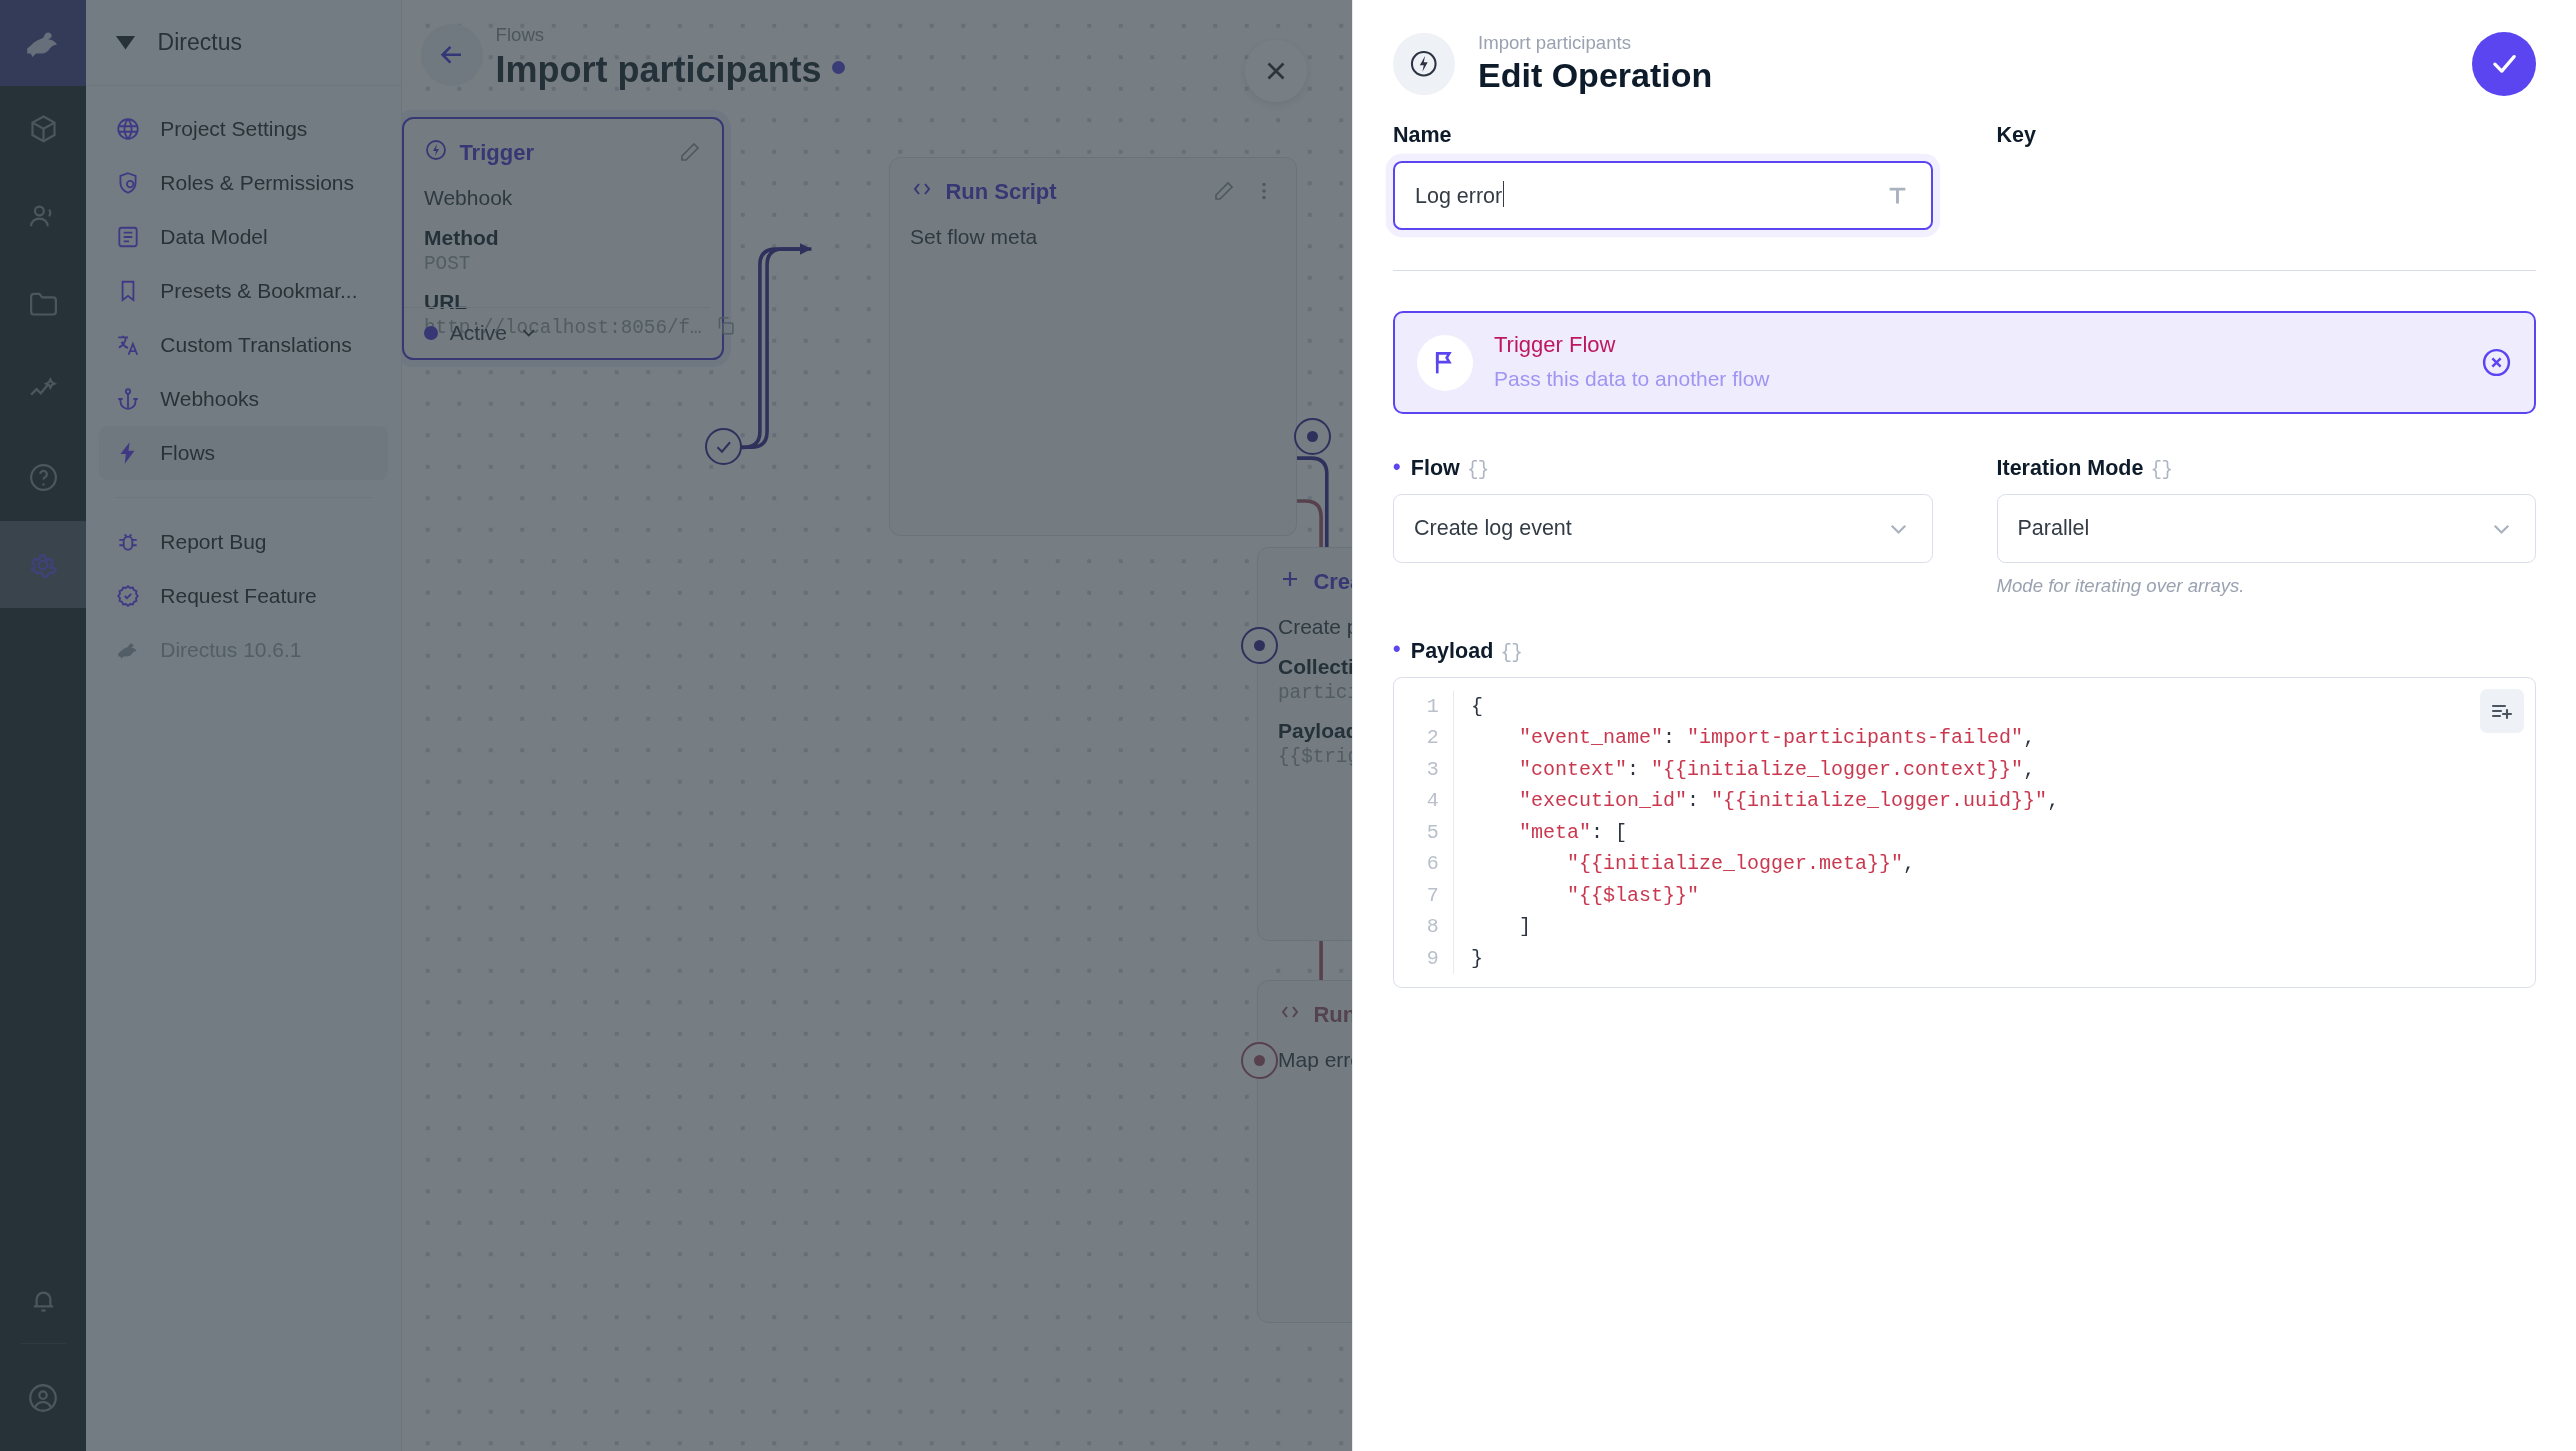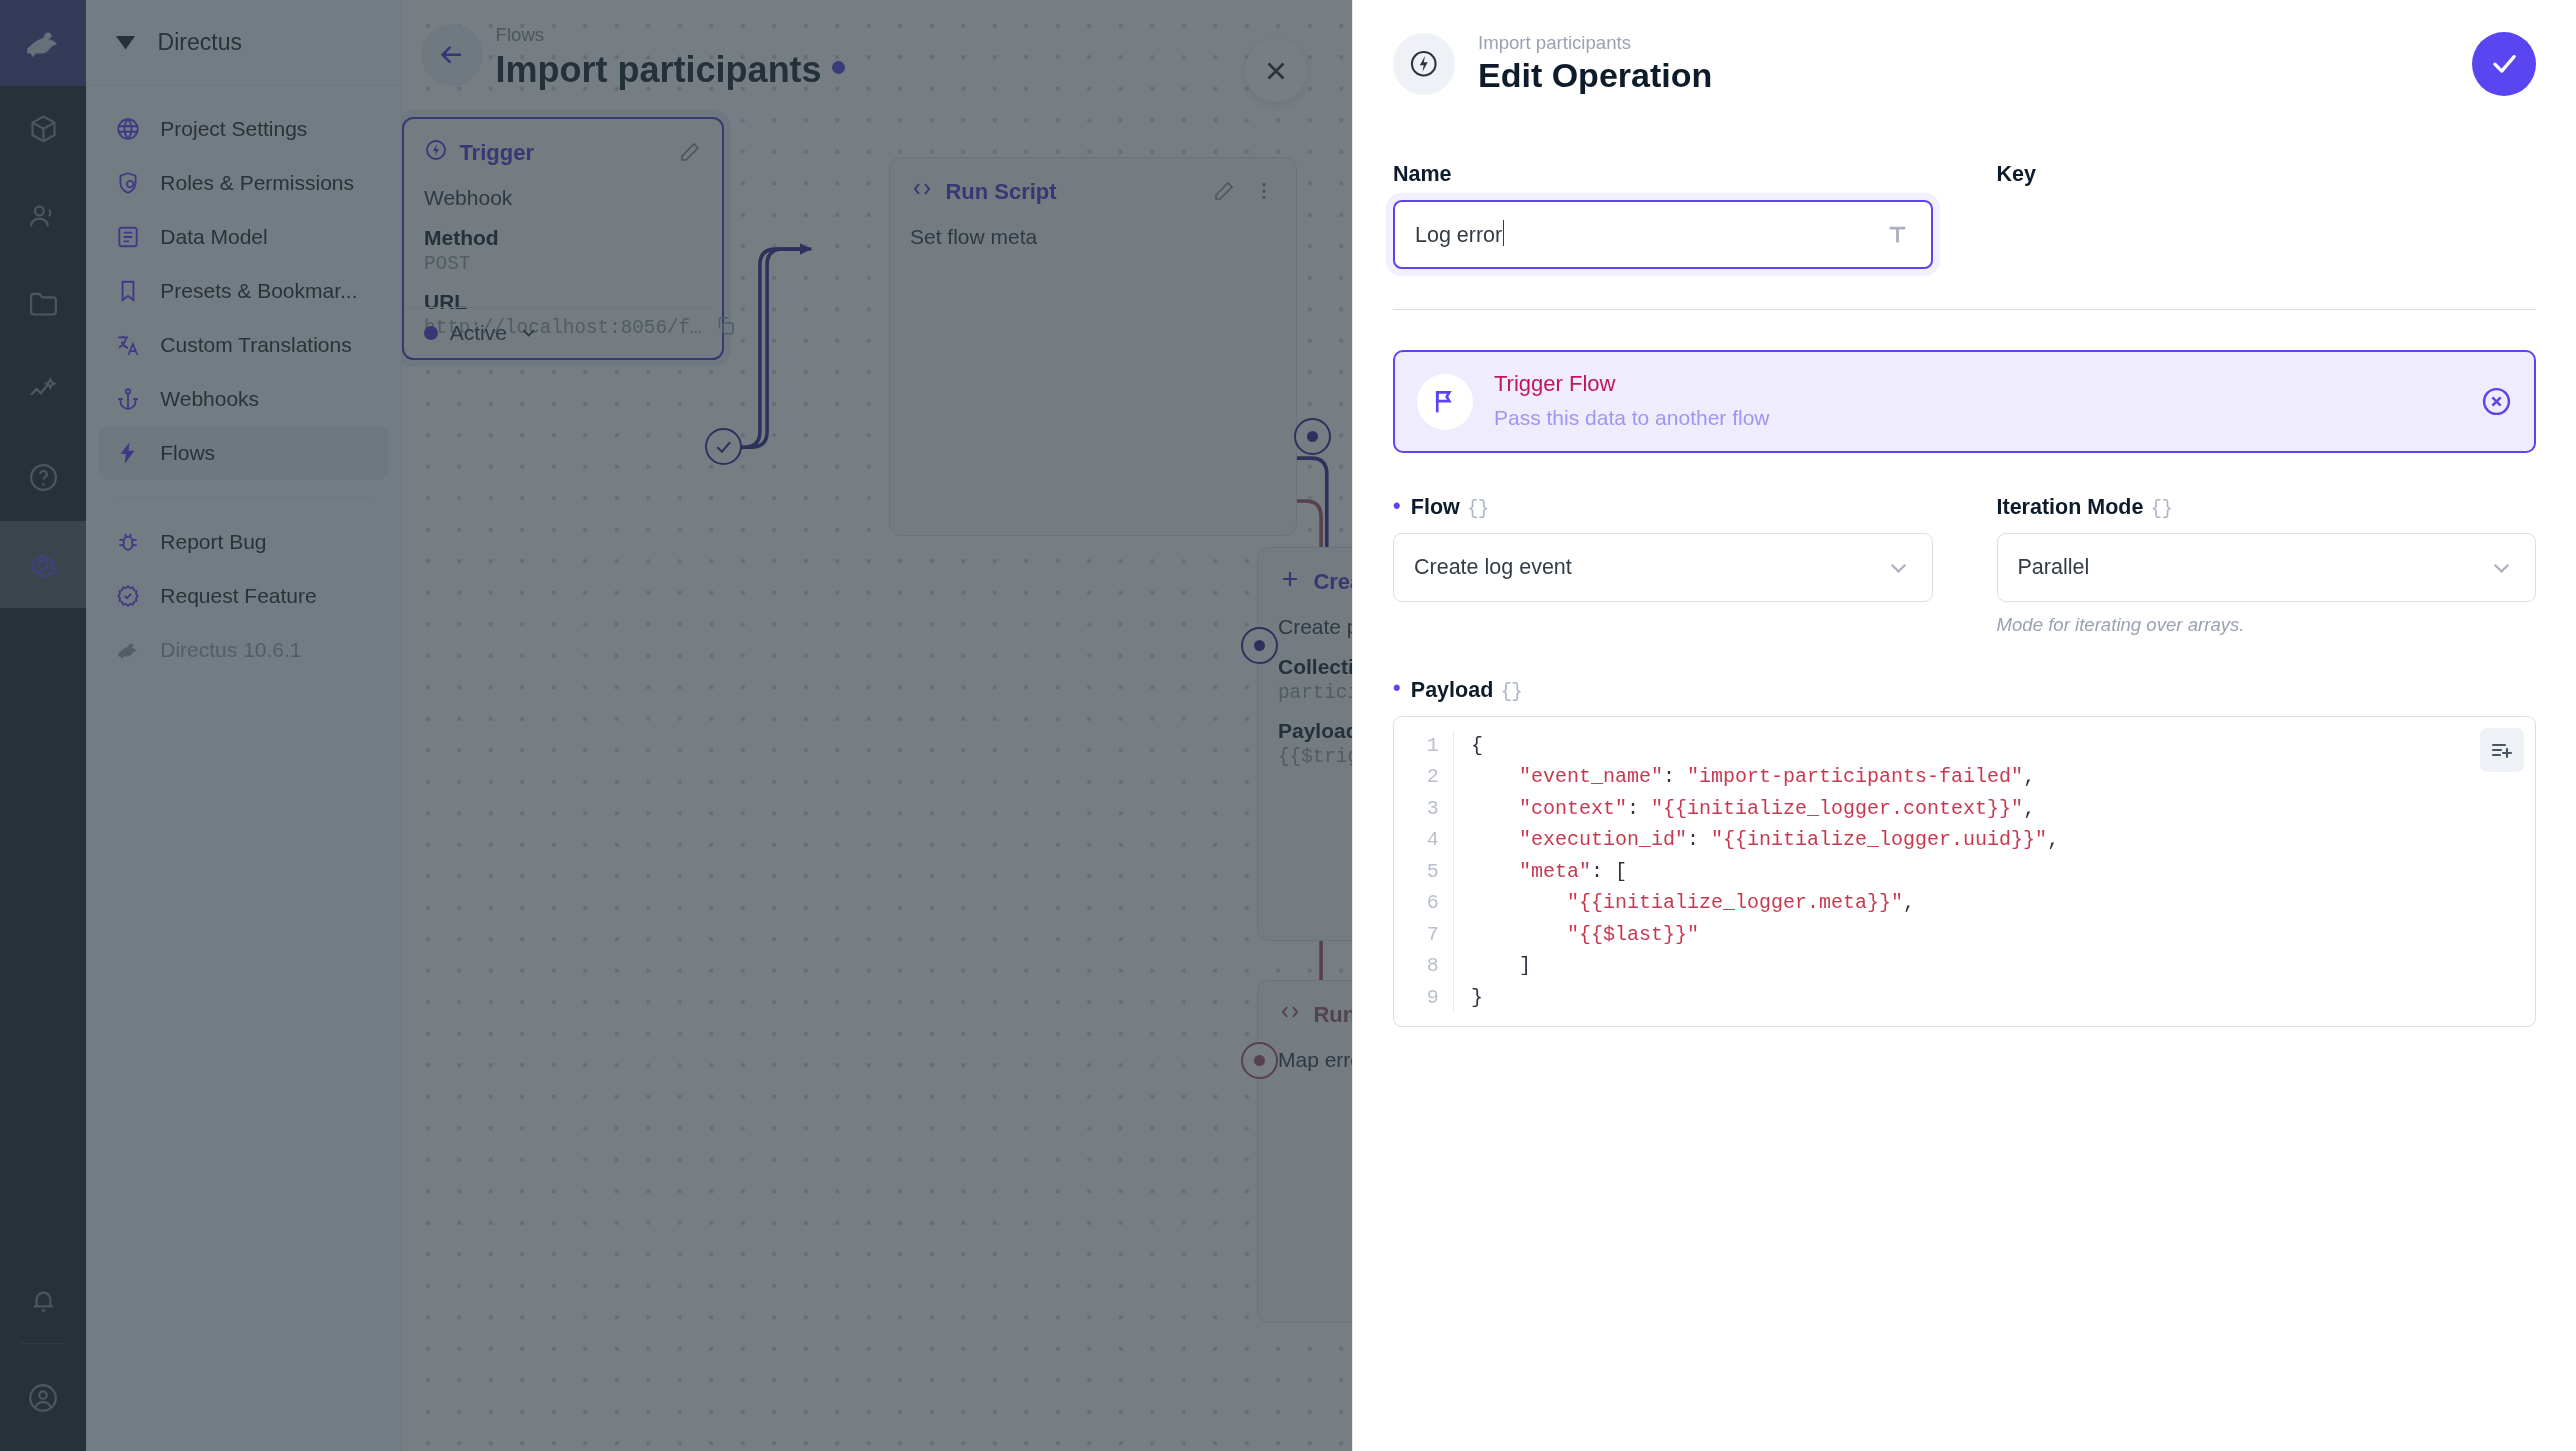--- a/index.html
+++ b/index.html
@@ -140,21 +140,21 @@
   .dh-text { margin-left: 23px; }
   .dh-crumb { font-size: 18.6px; color: #9aa2b1; line-height: 1.2; }
   .dh-title { font-size: 34px; font-weight: 700; color: #0d1b2a; line-height: 1.15; margin-top: 1.4px; }
   .dh-save {
     margin-left: auto; width: 64px; height: 64px; border-radius: 50%;
     background: #5a45f0; display: flex; align-items: center; justify-content: center;
     color: #fff;
   }
 
   .drawer-body { padding: 27px 40px 0 40px; }
-  .field-grid { display: grid; grid-template-columns: 1fr 1fr; gap: 0 64px; margin-top: 39px; }
+  .field-grid { display: grid; grid-template-columns: 1fr 1fr; gap: 0 64px; }
   .field-label { font-size: 21.5px; font-weight: 700; color: #0d1b2a; margin-bottom: 13px; }
   .field-label.req::before {
     content: "•"; color: #5a45f0; font-size: 21.5px; margin-right: 4.3px;
     position: relative; top: -1.4px;
   }
   .braces { color: #aeb6c4; font-weight: 400; font-size: 19.3px; margin-left: 7.2px;
             font-family: "Liberation Mono", monospace; letter-spacing: -0.7px;}
   .input {
     height: 69px; border: 1.4px solid #d9dee8; border-radius: 8.6px; background: #fff;
     display: flex; align-items: center; padding: 0 20px;

